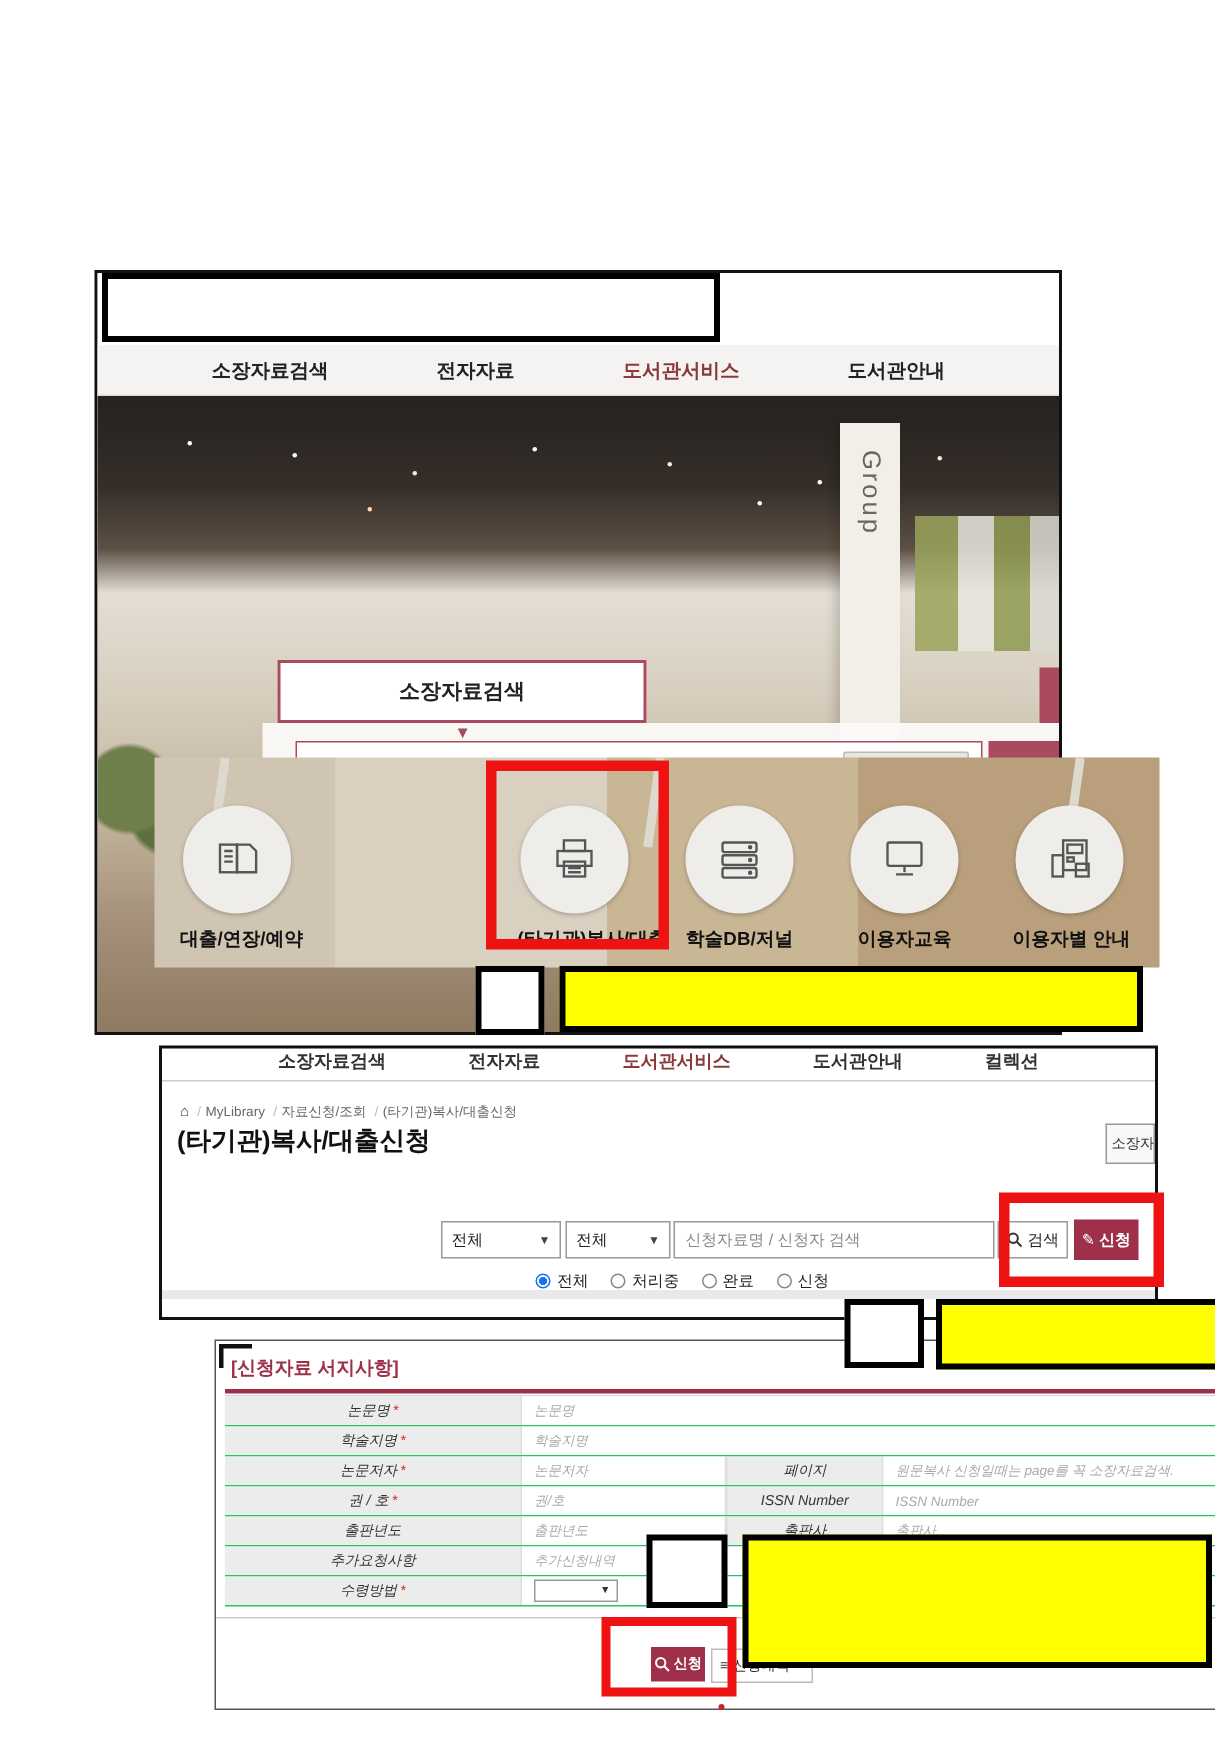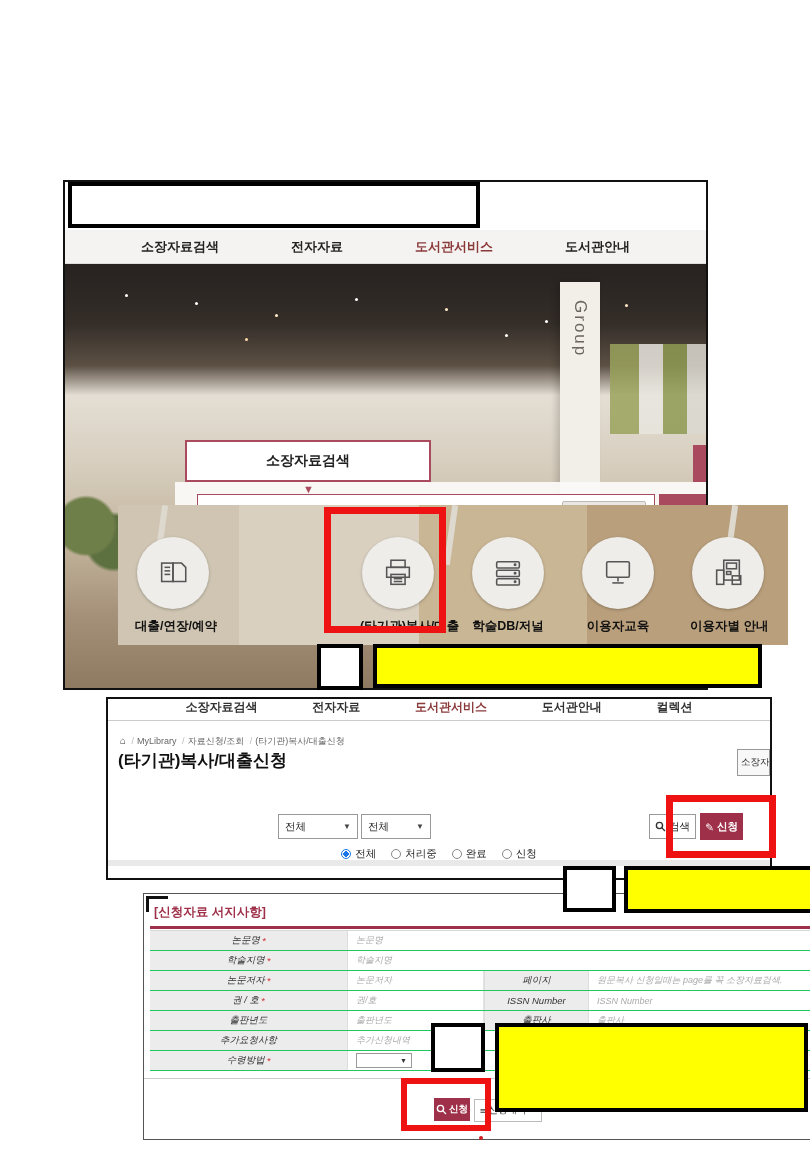--- a/index.html
+++ b/index.html
@@ -29,21 +29,21 @@
   .tab-dark { position:absolute; left:366px; top:181px; width:256px; height:37px; background:#a94a5e; color:#fff; font-weight:bold; font-size:13px; display:flex; align-items:center; justify-content:center; }
   .tab-frag { position:absolute; left:628px; top:181px; width:14px; height:37px; background:#a94a5e; }
   .search-panel { position:absolute; left:110px; top:218px; width:532px; height:64px; background:rgba(250,249,247,.96); }
   .search-input-wrap { position:absolute; left:132px; top:230px; width:458px; height:40px; background:#fff; border:1px solid #a94a5e; display:flex; align-items:center; }
   .search-input-wrap input { border:none; outline:none; flex:1; font-size:12px; padding:0 12px; color:#333; background:transparent; font-family:inherit; }
   .search-input-wrap input::placeholder { color:#999; }
   .btn-autooff { margin-right:8px; background:#e9e7e3; border:1px solid #bdbab4; font-size:11px; color:#333; padding:5px 8px; border-radius:2px; white-space:nowrap; }
   .btn-mainsearch { position:absolute; left:594px; top:230px; width:48px; height:40px; background:#a94a5e; color:#fff; font-size:12px; font-weight:bold; display:flex; align-items:center; justify-content:center; gap:4px; }
 
   
-  .band { left:90px; top:505px; width:670px; height:140px; z-index:5; overflow:hidden;
+  .band { left:75px; top:505px; width:670px; height:140px; z-index:5; overflow:hidden;
     background:linear-gradient(90deg,#cfc5b2 0 18%,#d9d0c0 18% 45%,#c9b695 45% 70%,#b99f7c 70% 100%); }
   .band .chairleg { position:absolute; top:0; width:6px; height:60px; background:#ded9cf; transform:rotate(8deg); }
   .qm { position:absolute; top:32px; width:76px; text-align:center; }
   .qm .circle { width:72px; height:72px; margin:0 auto; border-radius:50%; background:#efedea; display:flex; align-items:center; justify-content:center; box-shadow:0 1px 3px rgba(0,0,0,.25); }
   .qm .lbl { margin-top:9px; font-weight:bold; font-size:12.5px; color:#111; white-space:nowrap; }
   .qm svg { stroke:#555; fill:none; stroke-width:2.2; }
 
   
   .redbox { border:7px solid #ee1212; background:transparent; z-index:50; }
   .yellowbox { background:#ffff00; border:4px solid #000; z-index:45; }
@@ -52,21 +52,21 @@
   
   .s2 { left:78px; top:697px; width:666px; height:183px; background:#fff; border:2px solid #111; z-index:10; overflow:hidden; }
   .s2-nav { position:absolute; left:0; top:-4px; width:100%; height:26px; display:flex; align-items:center; justify-content:space-around; padding:0 50px; border-bottom:1px solid #ccc; }
   .s2-nav span { font-weight:bold; font-size:12px; color:#333; }
   .s2-nav span.red { color:#8b3a3a; }
   .crumb { position:absolute; left:12px; top:36px; font-size:9px; color:#666; }
   .crumb .home { color:#333; font-size:10px; }
   .crumb .sep { color:#bbb; margin:0 3px; }
   .s2-title { position:absolute; left:10px; top:50px; font-size:17px; font-weight:bold; color:#111; }
   .side-btn { position:absolute; right:0px; top:50px; width:33px; height:27px; border:1px solid #999; background:#f8f8f8; font-size:9.5px; color:#333; overflow:hidden; display:flex; align-items:center; padding-left:3px; white-space:nowrap; }
-  .filter-row { position:absolute; left:0; top:100px; width:100%; height:60px; }
+  .filter-row { position:absolute; left:16px; top:100px; width:100%; height:60px; }
   .sel { position:absolute; top:15px; height:25px; border:1px solid #999; background:#fff; font-size:10.5px; color:#222; display:flex; align-items:center; justify-content:space-between; padding:0 6px; }
   .sel .car { font-size:8px; color:#444; }
   .f-input { position:absolute; left:325px; top:15px; width:214px; height:25px; border:1px solid #999; font-size:10.5px; padding:0 7px; color:#333; outline:none; font-family:inherit; }
   .f-input::placeholder { color:#888; }
   .btn-fsearch { position:absolute; left:541px; top:15px; width:47px; height:25px; background:#fff; border:1px solid #999; font-size:10.5px; color:#222; display:flex; align-items:center; justify-content:center; gap:3px; }
   .btn-fapply { position:absolute; left:592px; top:14px; width:43px; height:27px; background:#9e3049; color:#fff; font-size:10.5px; font-weight:bold; display:flex; align-items:center; justify-content:center; gap:3px; }
   .radios { position:absolute; left:0; top:48px; width:100%; text-align:center; font-size:10.5px; color:#222; }
   .radio { display:inline-flex; align-items:center; margin:0 6px; gap:4px; }
   .rdot { width:10px; height:10px; border:1px solid #888; border-radius:50%; background:#fff; display:inline-block; }
   .rdot.on { border-color:#1a73e8; background:radial-gradient(circle,#1a73e8 0 45%,#fff 50%); }
@@ -229,20 +229,21 @@
 
   <div class="filter-row">
     <div class="sel" style="left:170px; width:80px;">
       <span>전체</span>
         <span class="car">▼</span>
     </div>
     <div class="sel" style="left:253px; width:70px;">
       <span>전체</span>
         <span class="car">▼</span>
     </div>
+    <input class="f-input" placeholder="신청자료명 / 신청자 검색" style="">
     <div class="btn-fsearch">
       <svg class="mag" viewBox="0 0 16 16">
           <circle cx="6.5" cy="6.5" r="4.5" stroke="#333"></circle>
           <line x1="10" y1="10" x2="14.5" y2="14.5" stroke="#333"></line>
         </svg>
       <span>검색</span>
     </div>
     <div class="btn-fapply">
       <span>✎</span>
       <span>신청</span>

